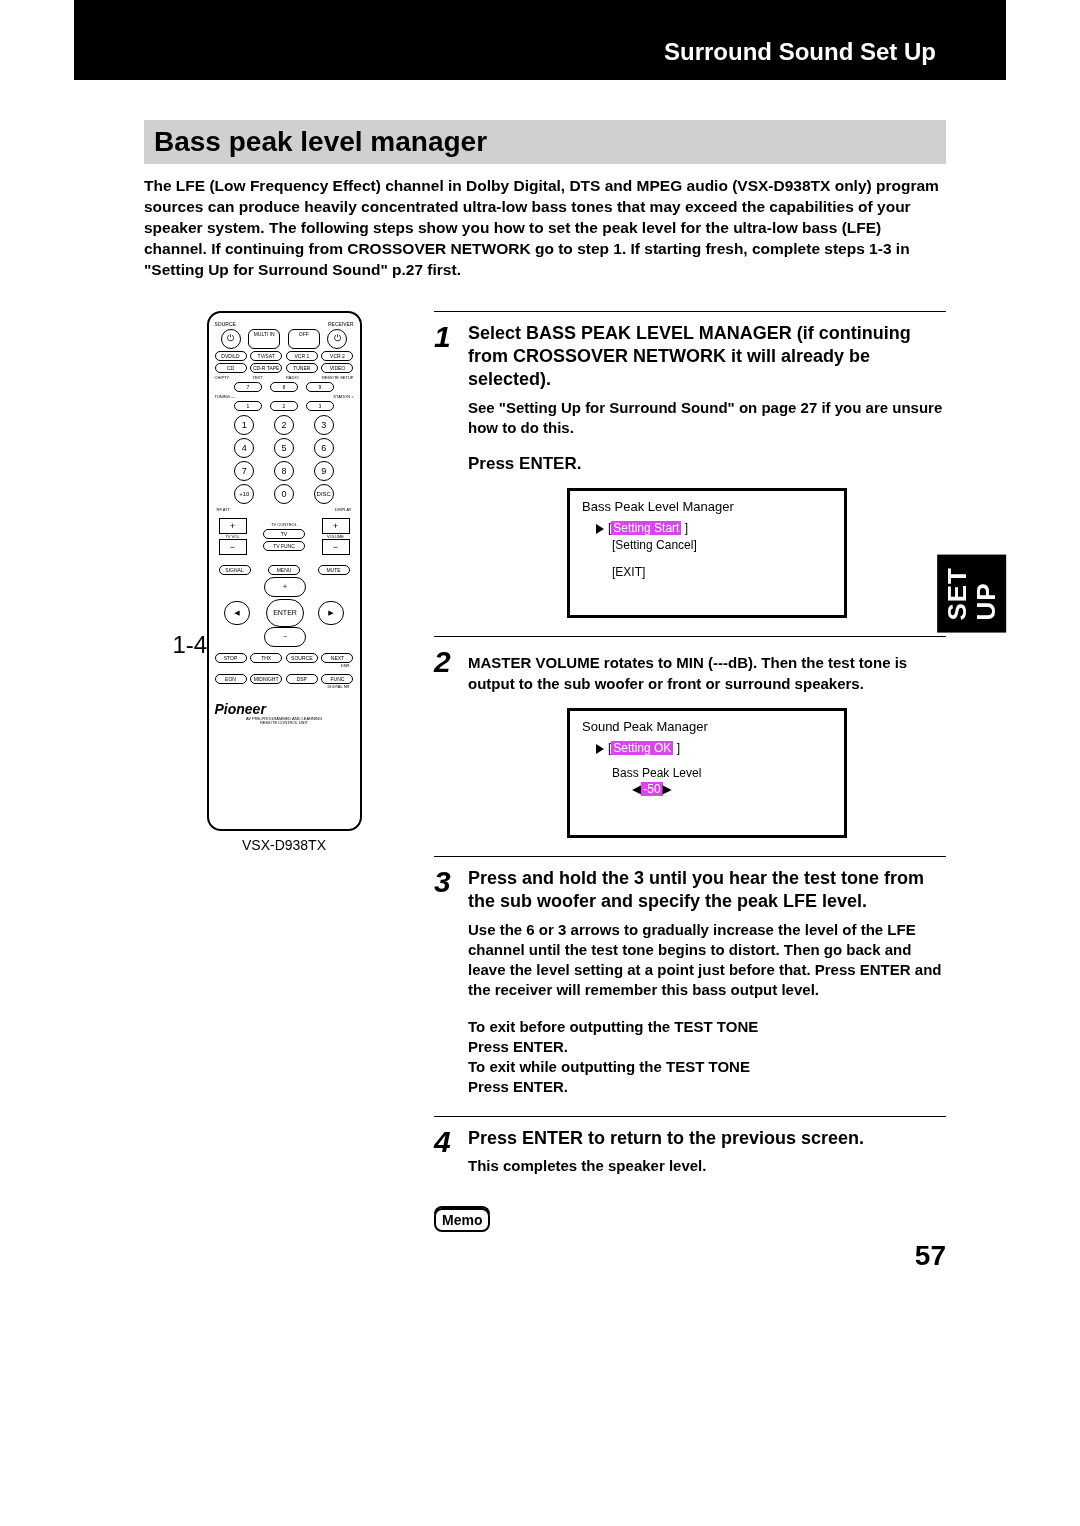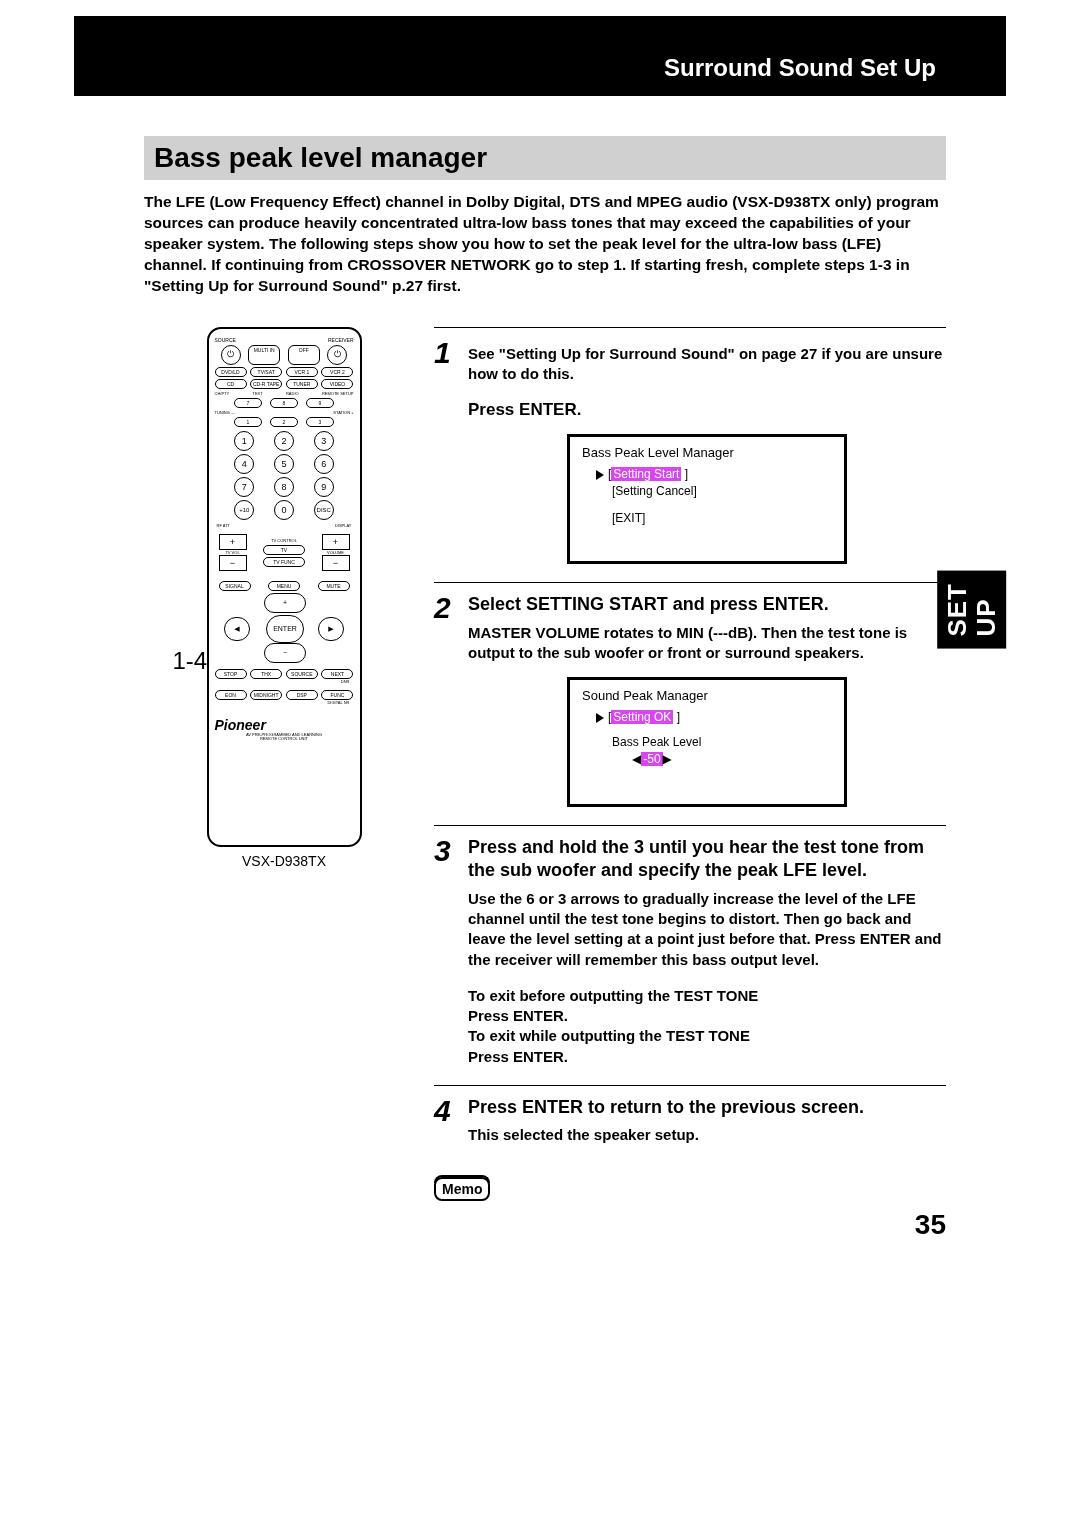--- a/index.html
+++ b/index.html
@@ -3,21 +3,21 @@
 <meta charset="utf-8">
 <style>
   body {
     margin: 0;
     font-family: Arial, Helvetica, sans-serif;
     background: #fff;
     color: #000;
   }
   .page {
     width: 932px;
-    margin: 16px auto;
+    margin: 0 auto;
     position: relative;
     padding-bottom: 60px;
   }
   .header-bar {
     background: #000;
     height: 80px;
     position: relative;
   }
   .header-title {
     color: #fff;
@@ -452,35 +452,35 @@
           </div>
           <div class="remote-label">VSX-D938TX</div>
         </div>
       </div>
 
       <div class="steps-col">
 
         <div class="step">
           <div class="step-num">1</div>
           <div class="step-body">
+            <div class="step-title">Select BASS PEAK LEVEL MANAGER (if continuing from  CROSSOVER NETWORK it will already be selected).</div>
             <div class="step-sub">See "Setting Up for Surround Sound" on page 27 if you are unsure how to do this.</div>
             <div class="step-press">Press ENTER.</div>
             <div class="osd">
               <div class="osd-title">Bass Peak Level Manager</div>
               <div class="osd-line"><span class="cursor"></span>[<span class="sel">Setting Start</span><span>   ]</span></div>
               <div class="osd-line" style="margin-left:30px">[<span>Setting Cancel</span>]</div>
               <div class="osd-line" style="margin-left:30px;margin-top:10px">[EXIT]</div>
             </div>
           </div>
         </div>
 
         <div class="step">
           <div class="step-num">2</div>
           <div class="step-body">
-            <div class="step-title">Select SETTING START and press ENTER.</div>
             <div class="step-sub">MASTER VOLUME rotates to MIN (---dB). Then the test tone is output to the sub woofer or front or surround speakers.</div>
             <div class="osd">
               <div class="osd-title">Sound Peak Manager</div>
               <div class="osd-line"><span class="cursor"></span>[<span class="sel">Setting OK</span><span>     ]</span></div>
               <div class="osd-line" style="margin-left:30px;margin-top:8px">Bass Peak Level</div>
               <div class="osd-line" style="margin-left:50px">◀<span class="sel">-50</span>▶</div>
             </div>
           </div>
         </div>
 
@@ -493,28 +493,28 @@
 Press ENTER.
 To exit while outputting the TEST TONE
 Press ENTER.</div>
           </div>
         </div>
 
         <div class="step">
           <div class="step-num">4</div>
           <div class="step-body">
             <div class="step-title">Press ENTER to return to the previous screen.</div>
-            <div class="step-sub">This selected the speaker setup.</div>
+            <div class="step-sub">This completes the speaker level.</div>
           </div>
         </div>
 
         <div class="memo-row">
           <div class="memo-label">Memo</div>
         </div>
 
       </div>
     </div>
   </div>
 
   <div class="side-tab" style="white-space:pre">SET
 UP</div>
-  <div class="page-num">35</div>
+  <div class="page-num">57</div>
 </div>
 
 </body></html>

